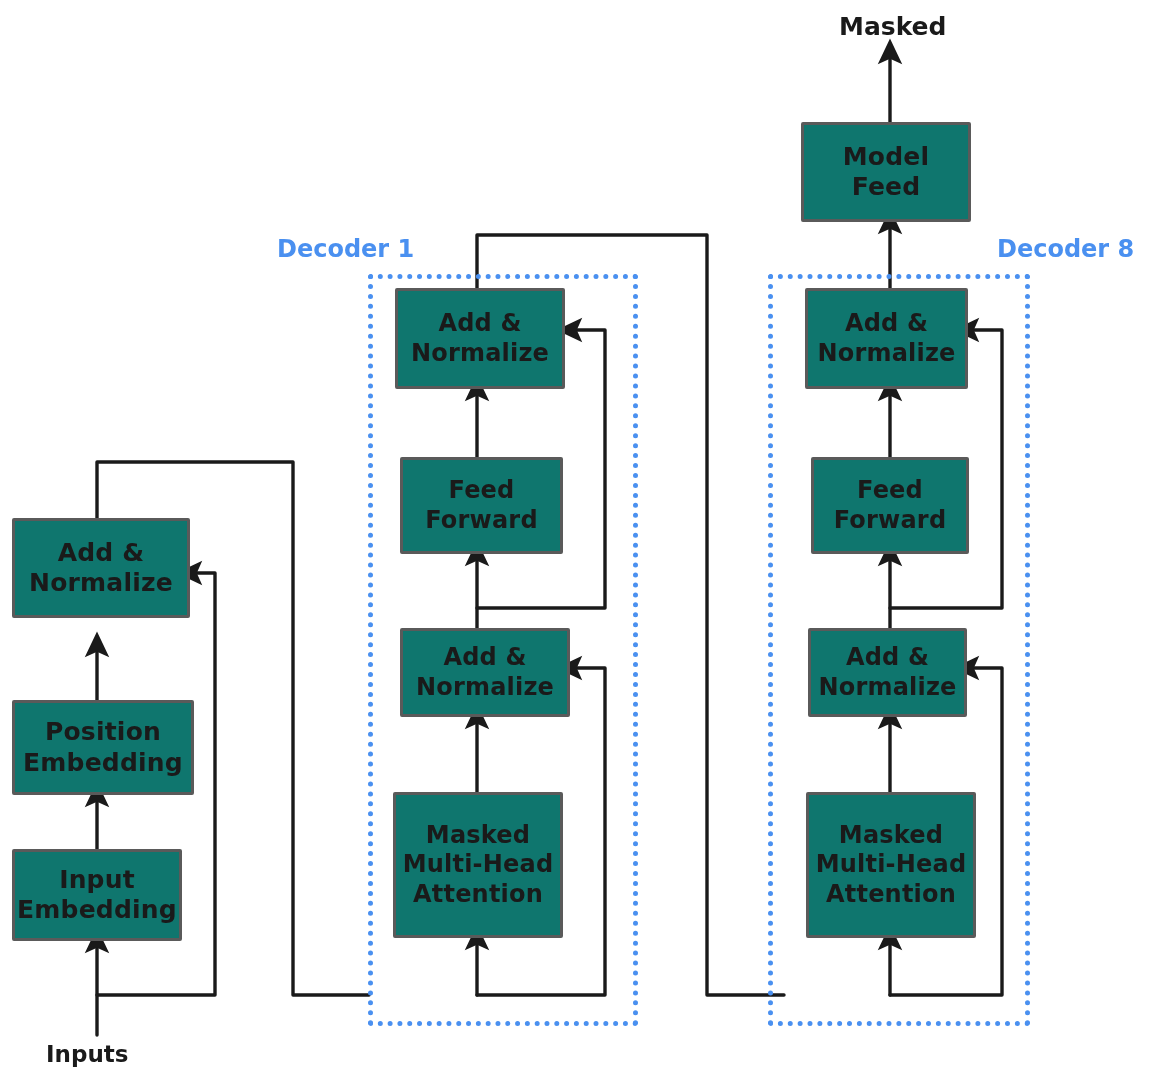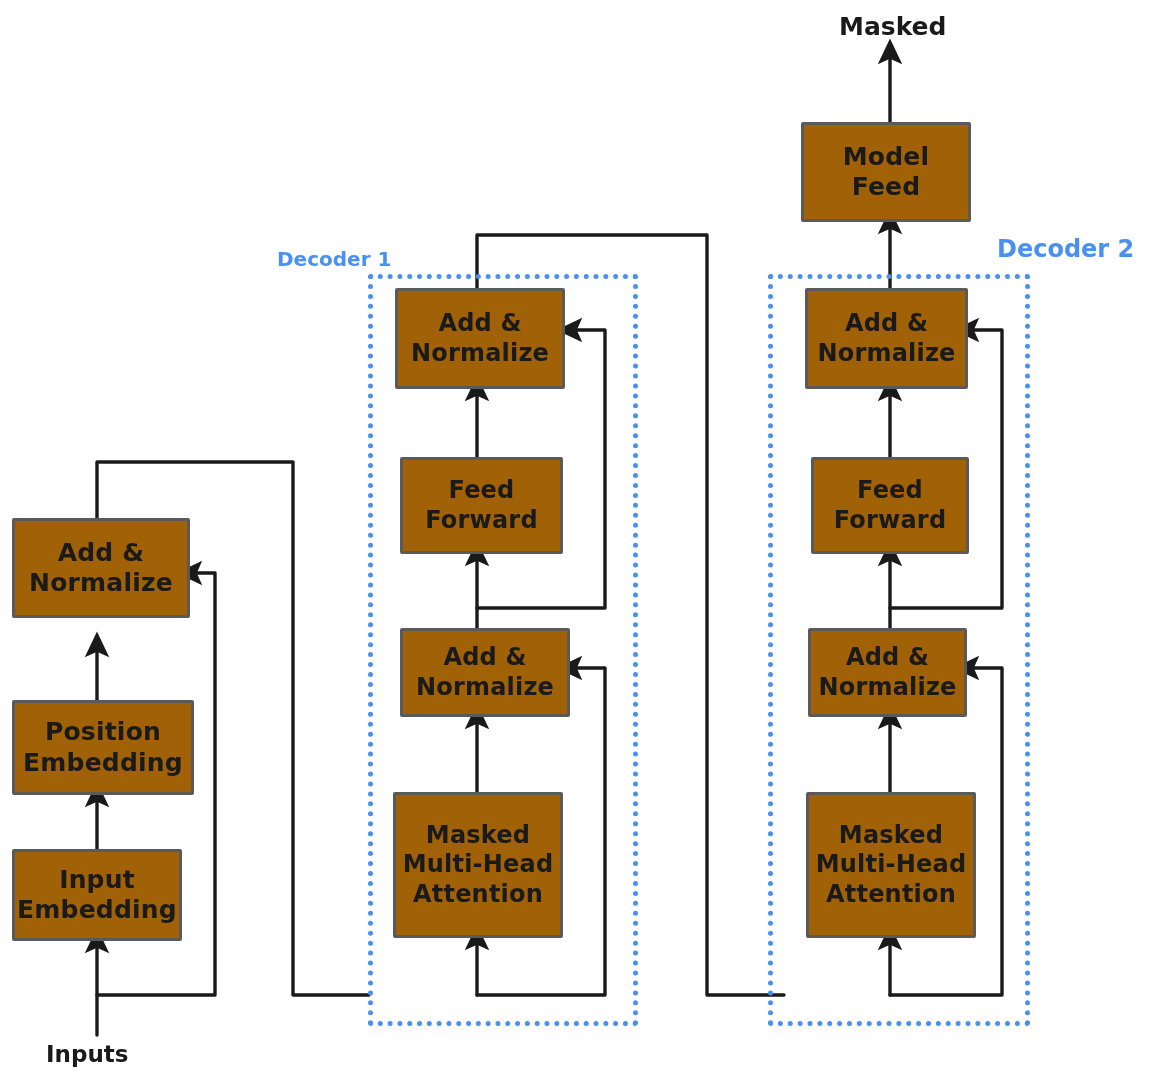--- a/index.html
+++ b/index.html
@@ -22,21 +22,21 @@
     position: absolute;
     left: 0;
     top: 0;
     width: 1149px;
     height: 1078px;
     pointer-events: none;
   }
   .node {
     position: absolute;
     box-sizing: border-box;
-    background: #a16207;
+    background: #0f766e;
     border: 3px solid #5a5a5a;
     border-radius: 2px;
     display: flex;
     flex-direction: column;
     align-items: center;
     justify-content: center;
     color: #1a1a1a;
     font-family: "DejaVu Sans", sans-serif;
     font-weight: 700;
     letter-spacing: 0.2px;
@@ -121,24 +121,24 @@
 
       <path d="M890,608 L1002,608 L1002,330 L967,330" marker-end="url(#arrow)"></path>
 
       <path d="M890,288 L890,222" marker-end="url(#arrow)"></path>
 
       <path d="M890,122 L890,52" marker-end="url(#arrow)"></path>
     </g>
   </svg>
 
   <div class="groupBox" style="left:368px; top:274px; width:270px; height:752px;"></div>
-  <div class="groupLabel" style="left:277px; top:235px; font-size:20px;margin-top:12px;">Decoder 1</div>
+  <div class="groupLabel" style="left:277px; top:235px; font-size:24px;">Decoder 1</div>
 
   <div class="groupBox" style="left:768px; top:274px; width:262px; height:752px;"></div>
-  <div class="groupLabel" style="left:997px; top:235px; font-size:24px;">Decoder 2</div>
+  <div class="groupLabel" style="left:997px; top:235px; font-size:24px;">Decoder 8</div>
 
   <div class="ioLabel" style="left:46px; top:1041px; font-size:23px;">Inputs</div>
 
   <div class="node" style="left:12px; top:849px; width:170px; height:92px; font-size:25px;">
     <span class="line">Input</span>
     <span class="line">Embedding</span>
   </div>
 
   <div class="node" style="left:12px; top:700px; width:182px; height:95px; font-size:25px;">
     <span class="line">Position</span>

